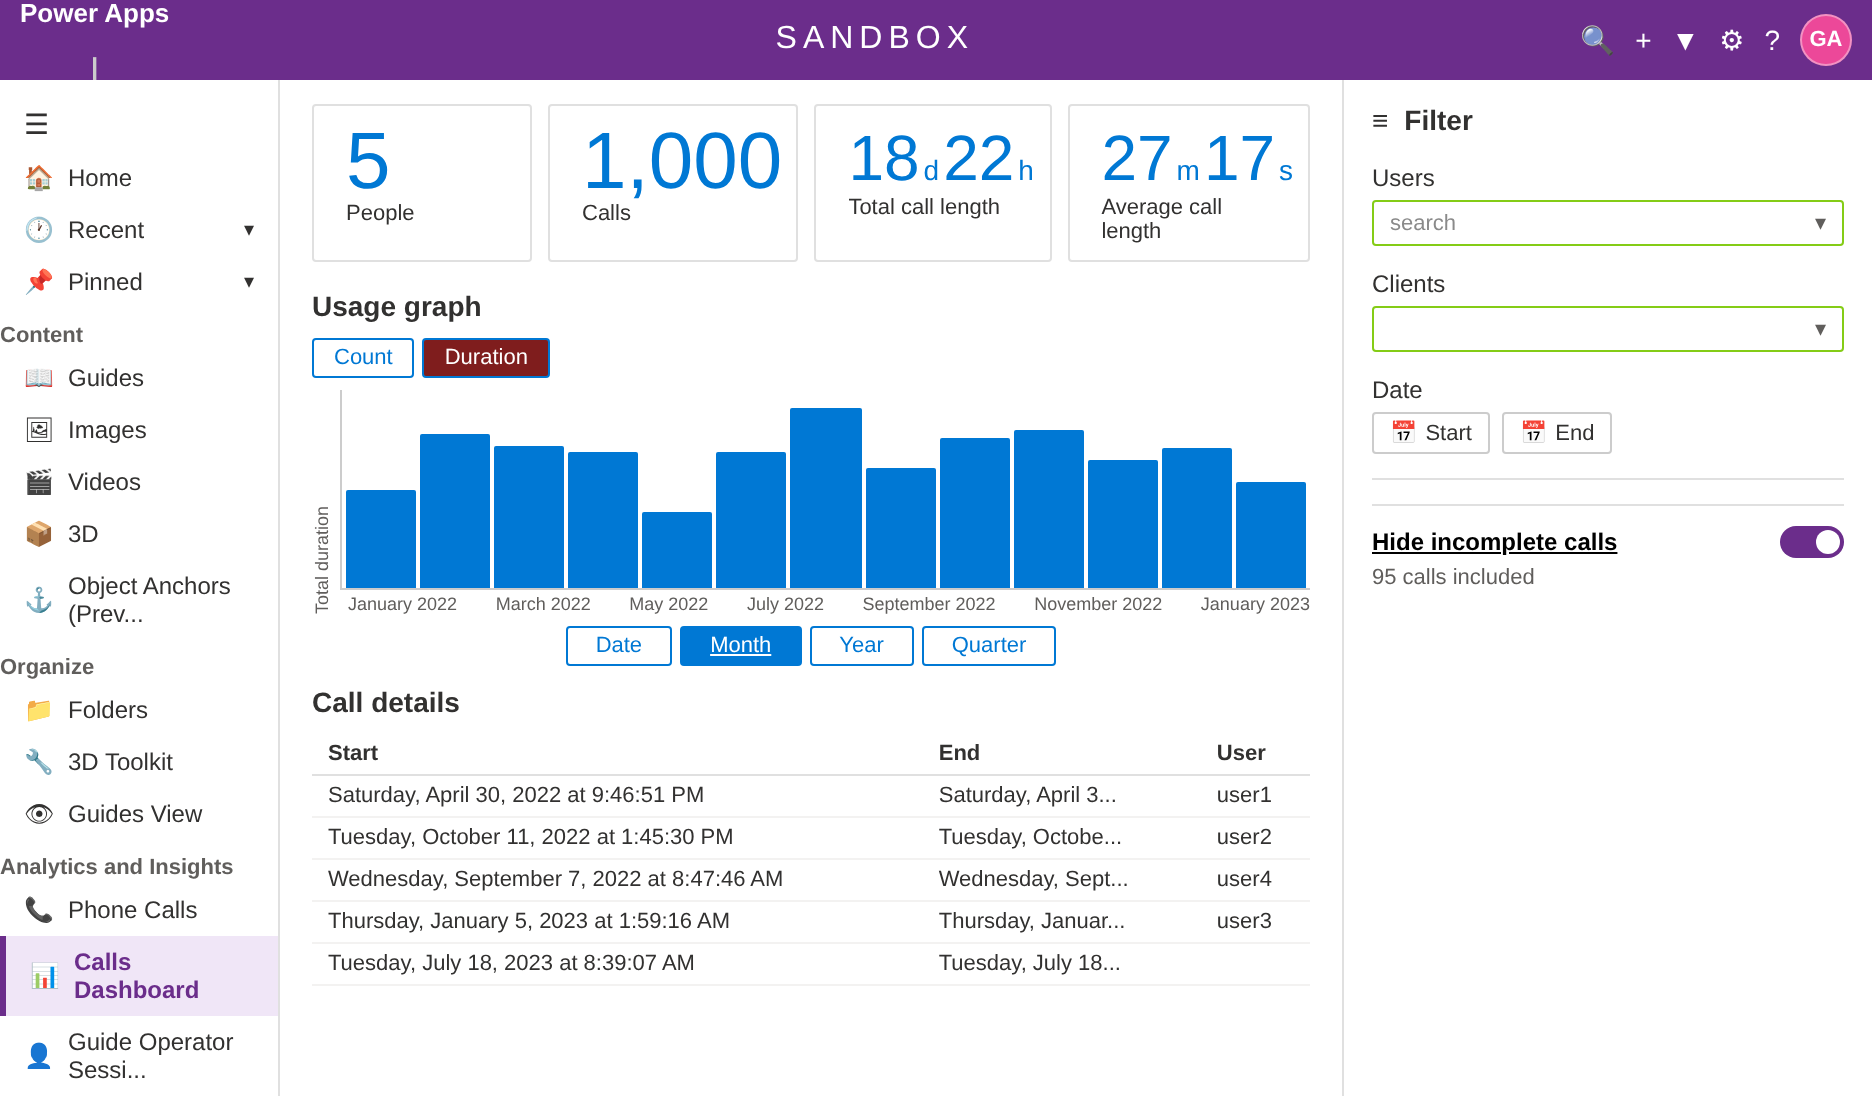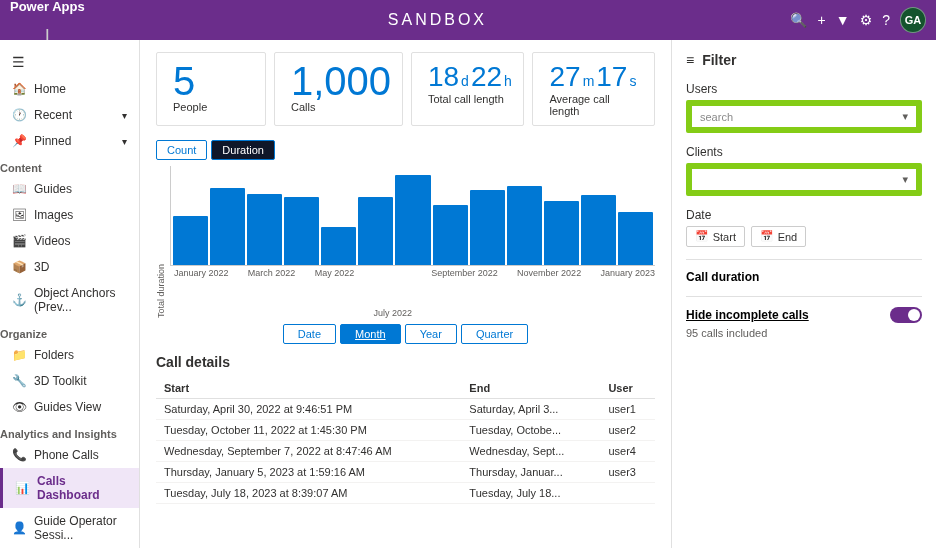--- a/index.html
+++ b/index.html
@@ -10,21 +10,21 @@
       display: flex; align-items: center; background: #6b2d8b; height: 40px;
       padding: 0 10px; color: white;
     }
     .topbar-apps { display: flex; align-items: center; gap: 12px; font-weight: 600; font-size: 13px; flex-direction: column; }
     .topbar-apps .grid-icon { display: grid; grid-template-columns: 1fr 1fr; gap: 2px; width: 14px; height: 14px; }
     .topbar-apps .grid-icon span { background: white; width: 6px; height: 6px; display: block; }
     .topbar-separator { color: #ccc; margin: 0 8px; }
     .topbar-title { flex: 1; text-align: center; letter-spacing: 3px; font-size: 16px; font-weight: 400; }
     .topbar-icons { display: flex; align-items: center; gap: 10px; }
     .topbar-icons span { font-size: 14px; cursor: pointer; }
-    .avatar { background: #14532d; border-radius: 50%; width: 26px; height: 26px;
+    .avatar { background: #ec4899; border-radius: 50%; width: 26px; height: 26px;
       display: flex; align-items: center; justify-content: center; font-size: 11px; font-weight: bold;
       border: 1px solid rgba(255,255,255,0.4); }
 
     
     .layout { display: flex; height: 508px; }
 
     
     .sidebar { width: 140px; background: white; border-right: 1px solid #e0e0e0; padding: 8px 0; font-size: 12px; color: #323130; overflow-y: auto; flex-shrink: 0; }
     .sidebar-hamburger { padding: 6px 12px; cursor: pointer; font-size: 14px; }
     .sidebar-item { display: flex; align-items: center; gap: 8px; padding: 6px 12px; cursor: pointer; }
@@ -37,28 +37,28 @@
     
     .main-content { flex: 1; overflow-y: auto; background: white; padding: 12px 16px; position: relative; }
 
     
     .stats-row { display: flex; gap: 8px; margin-bottom: 14px; }
     .stat-card { background: white; border: 1px solid #e0e0e0; border-radius: 2px; padding: 8px 16px; min-width: 110px; }
     .stat-number { display: flex; align-items: baseline; gap: 2px; }
     .stat-big { font-size: 40px; font-weight: 300; color: #0078d4; line-height: 1; }
     .stat-sub { font-size: 11px; color: #323130; }
     .stat-multi { display: flex; align-items: baseline; gap: 2px; }
-    .stat-num-sm { font-size: 28px; font-weight: 300; color: #0078d4; }
+    .stat-num-sm { font-size: 32px; font-weight: 300; color: #0078d4; }
     .stat-unit-sm { font-size: 14px; color: #0078d4; font-weight: 300; }
 
     
     .section-title { font-size: 14px; font-weight: 600; color: #323130; margin-bottom: 8px; }
     .chart-toggles { display: flex; gap: 4px; margin-bottom: 6px; }
     .toggle-btn { padding: 3px 10px; font-size: 11px; border: 1px solid #0078d4; cursor: pointer; border-radius: 2px; background: white; color: #0078d4; }
-    .toggle-btn.active { background: #0f172a; color: white; }
+    .toggle-btn.active { background: #7f1d1d; color: white; }
     .chart-area { display: flex; }
     .chart-y-label { font-size: 9px; color: #605e5c; writing-mode: vertical-rl; text-orientation: mixed; transform: rotate(180deg); margin-right: 4px; display: flex; align-items: center; white-space: nowrap; }
     .chart-inner { flex: 1; }
     .bars-wrapper { display: flex; align-items: flex-end; gap: 2px; height: 100px; border-left: 1px solid #ccc; border-bottom: 1px solid #ccc; padding: 4px 2px 0; }
     .bar { background: #0078d4; border-radius: 1px 1px 0 0; flex: 1; }
     .chart-x-labels { display: flex; justify-content: space-between; font-size: 9px; color: #605e5c; margin-top: 2px; padding-left: 4px; }
     .chart-date-btns { display: flex; gap: 4px; justify-content: center; margin-top: 6px; }
     .date-btn { padding: 3px 14px; font-size: 11px; border: 1px solid #0078d4; cursor: pointer; border-radius: 2px; background: white; color: #0078d4; }
     .date-btn.active { background: #0078d4; color: white; text-decoration: underline; }
 
@@ -66,21 +66,21 @@
     .call-details { margin-top: 10px; }
     .table { width: 100%; border-collapse: collapse; font-size: 11px; }
     .table th { text-align: left; padding: 4px 8px; color: #323130; font-weight: 600; border-bottom: 1px solid #e0e0e0; }
     .table td { padding: 4px 8px; color: #323130; border-bottom: 1px solid #f3f2f1; }
 
     
     .filter-panel { width: 265px; background: white; border-left: 1px solid #e0e0e0; padding: 12px 14px; font-size: 12px; flex-shrink: 0; overflow-y: auto; }
     .filter-header { display: flex; align-items: center; gap: 8px; font-size: 14px; font-weight: 600; color: #323130; margin-bottom: 14px; }
     .filter-row { margin-bottom: 12px; }
     .filter-label { color: #323130; font-size: 12px; margin-bottom: 4px; }
-    .filter-select { width: 100%; border: 6px solid #84cc16; border-radius: 2px; padding: 4px 8px; font-size: 11px; color: #605e5c; display: flex; align-items: center; justify-content: space-between; cursor: pointer; }
+    .filter-select { width: 100%; border: 1px solid #84cc16; border-radius: 2px; padding: 4px 8px; font-size: 11px; color: #605e5c; display: flex; align-items: center; justify-content: space-between; cursor: pointer; }
     .date-btns { display: flex; gap: 6px; }
     .date-input-btn { border: 1px solid #ccc; border-radius: 2px; padding: 3px 8px; font-size: 11px; display: flex; align-items: center; gap: 4px; cursor: pointer; color: #323130; }
     .filter-divider { height: 1px; background: #e0e0e0; margin: 10px 0; }
     .call-duration-label { font-size: 12px; font-weight: 600; margin-bottom: 4px; }
     .slider-container { padding: 0 4px; }
     .slider-track { position: relative; height: 40px; }
     .slider-bar { height: 4px; background: #e0e0e0; border-radius: 2px; margin-top: 4px; position: relative; }
     .slider-fill { position: absolute; left: 0; right: 0; top: 0; height: 4px; background: #0078d4; border-radius: 2px; }
     .slider-thumb { position: absolute; width: 12px; height: 12px; background: white; border: 2px solid #0078d4; border-radius: 50%; top: -4px; cursor: pointer; }
     .slider-thumb.left { left: 0; }
@@ -218,20 +218,21 @@
         <div class="stat-multi">
           <span class="stat-num-sm">27</span>
           <span class="stat-unit-sm">m</span>
           <span class="stat-num-sm">17</span>
           <span class="stat-unit-sm">s</span>
         </div>
         <div class="stat-sub">Average call length</div>
       </div>
     </div>
 
+    <div class="section-title">Usage graph</div>
     <div class="chart-toggles">
       <button class="toggle-btn">Count</button>
       <button class="toggle-btn active">Duration</button>
     </div>
     <div class="chart-area">
       <div class="chart-y-label">Total duration</div>
       <div class="chart-inner">
         <div class="bars-wrapper" id="bars-wrapper">
             <div class="bar" style="height: 49.3902px;"></div>
             <div class="bar" style="height: 76.8293px;"></div>
@@ -244,21 +245,21 @@
             <div class="bar" style="height: 74.6341px;"></div>
             <div class="bar" style="height: 79.0244px;"></div>
             <div class="bar" style="height: 63.6585px;"></div>
             <div class="bar" style="height: 70.2439px;"></div>
             <div class="bar" style="height: 52.6829px;"></div>
           </div>
         <div class="chart-x-labels" id="x-labels">
             <span style="font-size: 9px;">January 2022</span>
             <span style="font-size: 9px;">March 2022</span>
             <span style="font-size: 9px;">May 2022</span>
-            <span style="font-size: 9px; margin-top: 40px;">July 2022</span>
+            <span style="font-size: 9px;">July 2022</span>
             <span style="font-size: 9px;">September 2022</span>
             <span style="font-size: 9px;">November 2022</span>
             <span style="font-size: 9px;">January 2023</span>
           </div>
       </div>
     </div>
     <div class="chart-date-btns">
       <button class="date-btn">Date</button>
       <button class="date-btn active">Month</button>
       <button class="date-btn">Year</button>
@@ -338,21 +339,20 @@
         <div class="date-input-btn">
           <span>📅</span>
           <span>End</span>
         </div>
       </div>
     </div>
 
     <div class="filter-divider"></div>
 
     <div class="filter-row">
-      <div class="call-duration-label">Call duration</div>
     </div>
 
     <div class="filter-divider"></div>
 
     <div class="toggle-row">
       <span class="toggle-label">Hide incomplete calls</span>
       <div class="toggle-switch"></div>
     </div>
     <div class="calls-included">95 calls included</div>
   </div>

